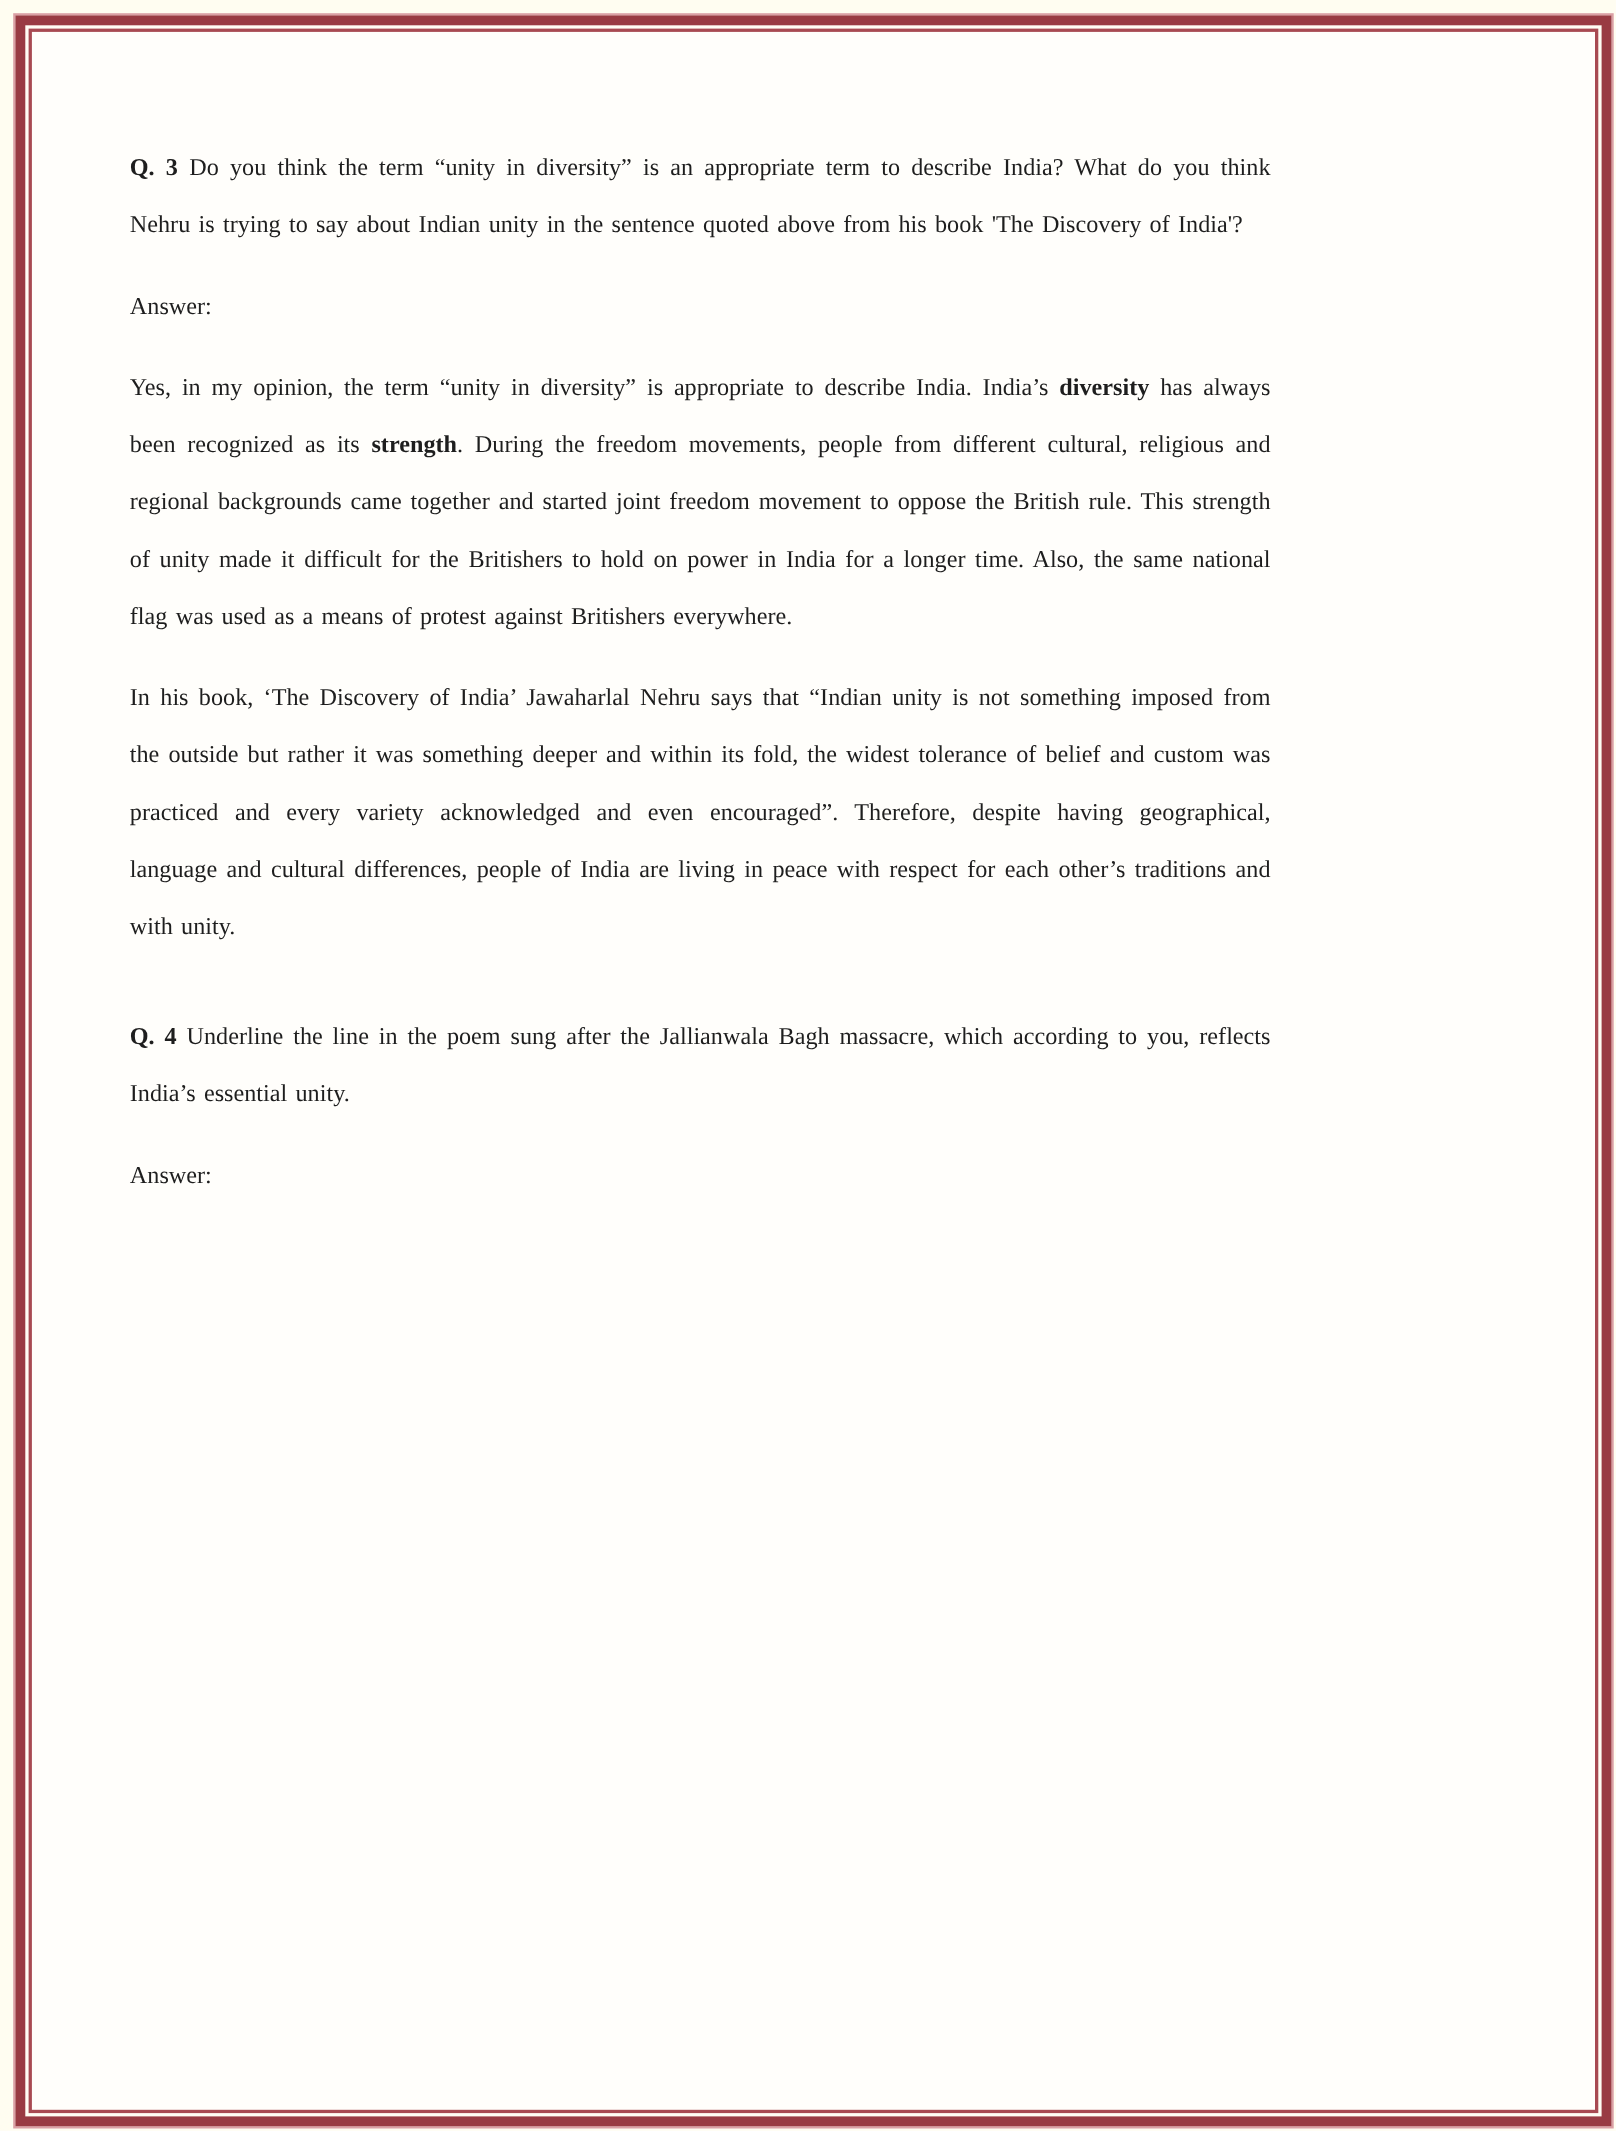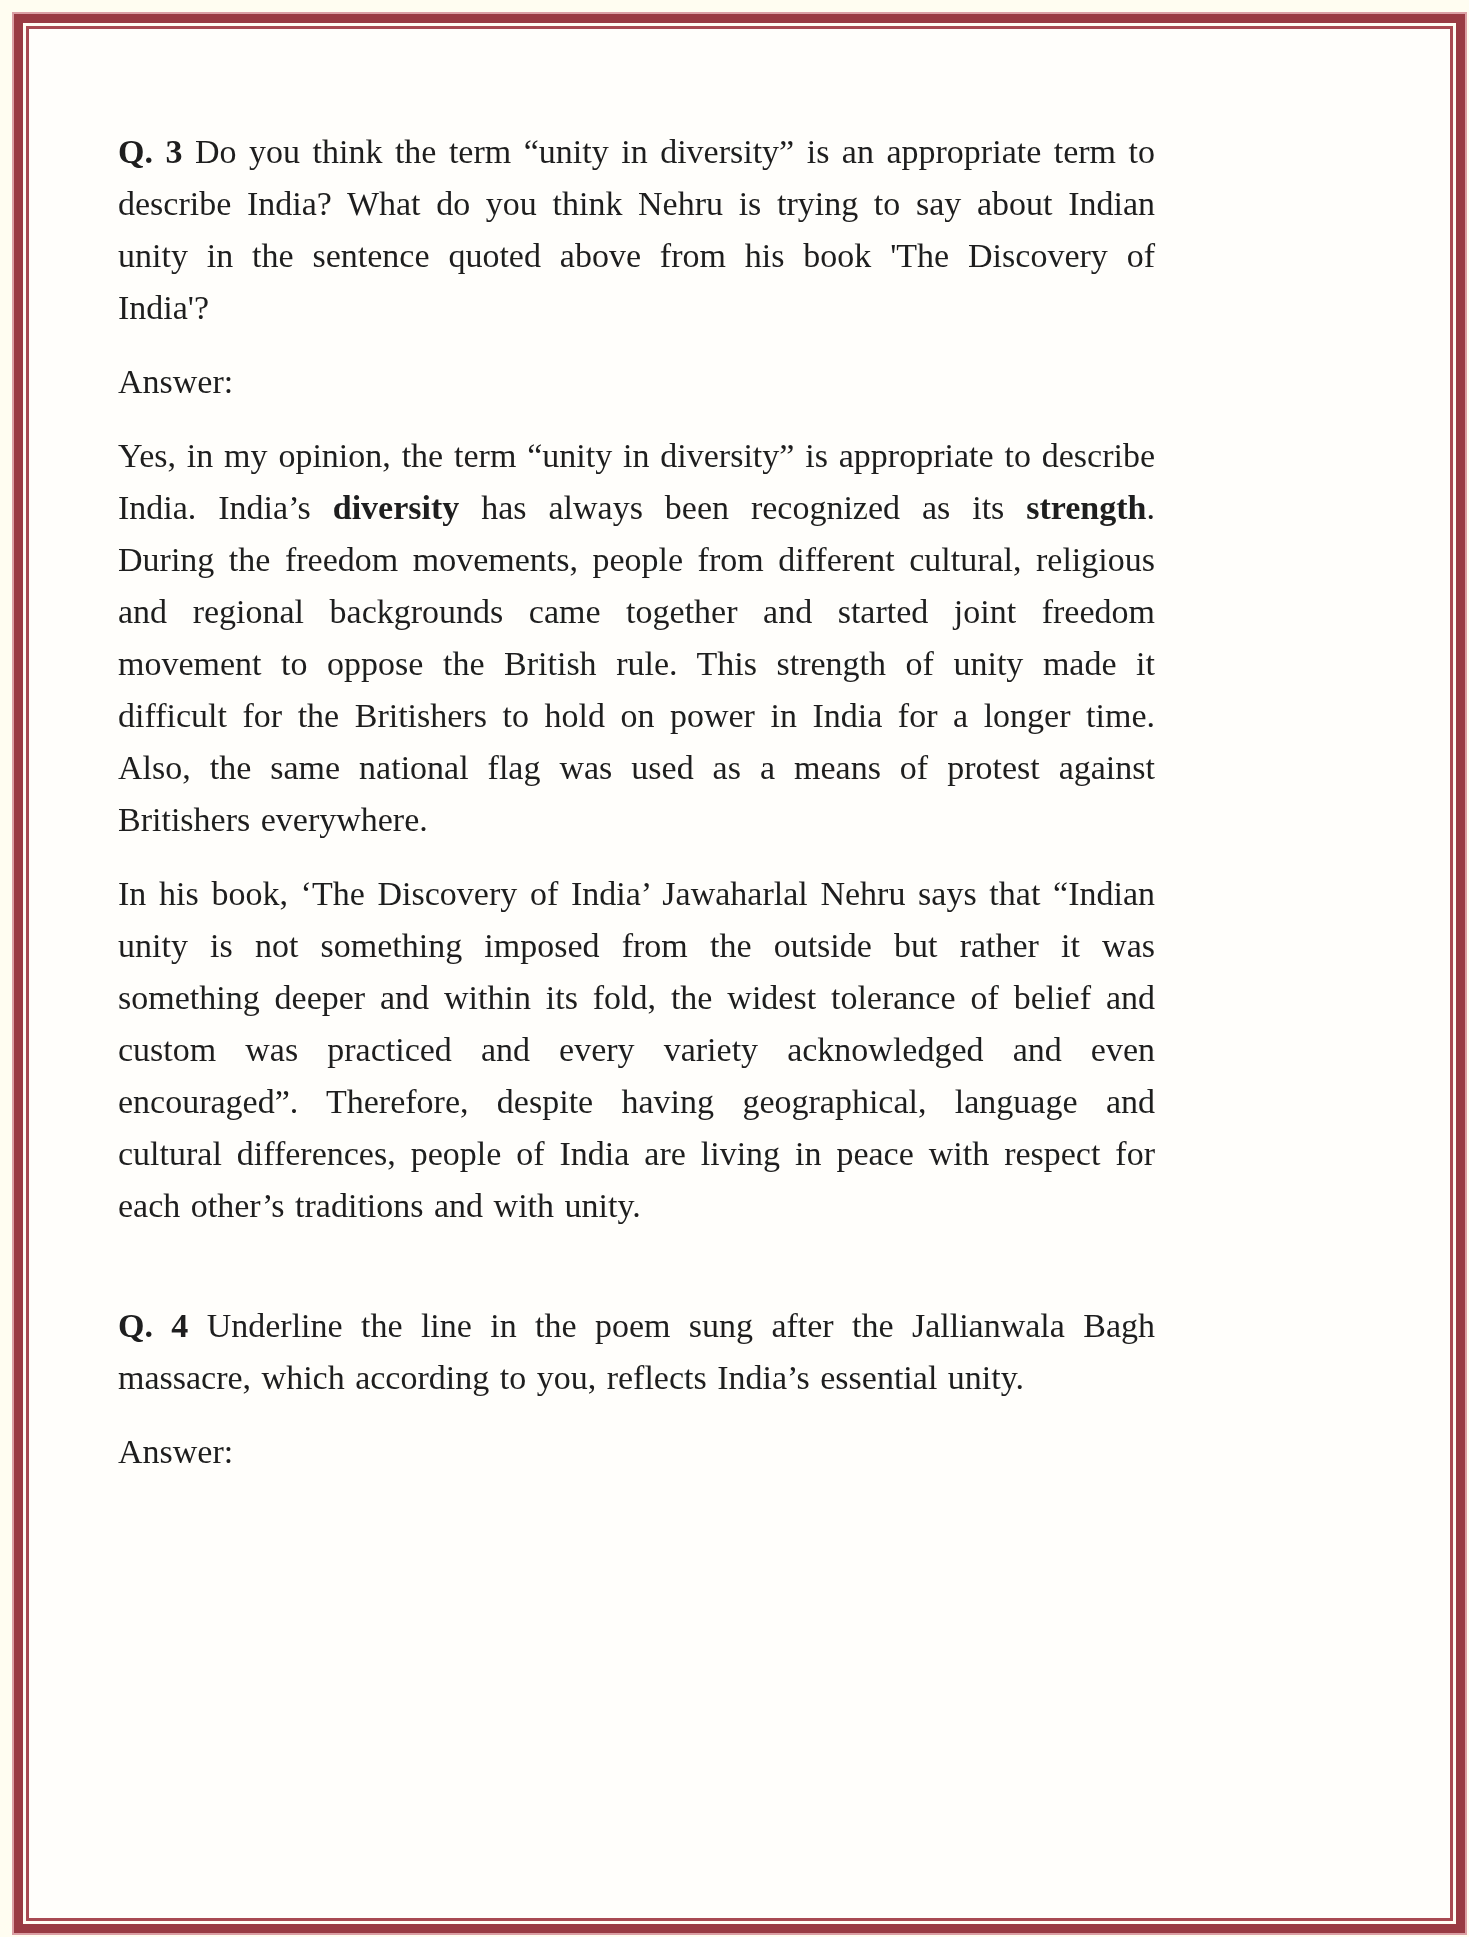--- a/index.html
+++ b/index.html
@@ -25,27 +25,27 @@
     background: #fffefb;
   }
   .content {
     position: absolute;
     left: 118px;
     top: 126px;
     width: 1037px;
   }
   .block {
     margin: 0 0 22px 0;
-    font-size: 34px;
+    font-size: 22px;
     line-height: 52px;
     color: #1e1e1e;
     text-align: justify;
     word-spacing: 2px;
   }
-  .block.gap-before { margin-top: 68px; }
+  .block.gap-before { margin-top: 48px; }
   .bold { font-weight: bold; }
 </style>
 </head>
 <body>
 
 <div class="frame-outer">
   <div class="frame-inner"></div>
 </div>
 
 <div class="content">

